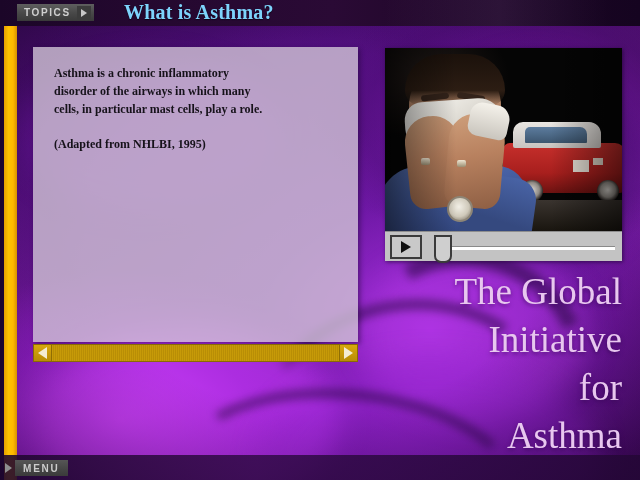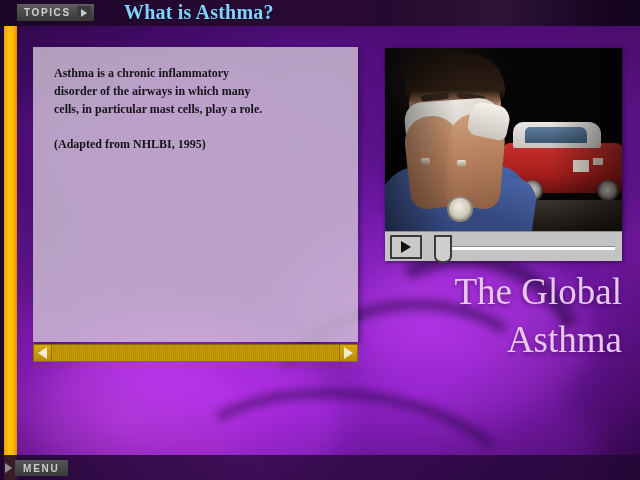--- a/index.html
+++ b/index.html
@@ -559,20 +559,22 @@
       </div>
       <div class="qt-slider-area">
         <div class="qt-track"></div>
         <div class="qt-thumb"></div>
       </div>
     </div>
   </div>
 
   <div class="gina">
     <div>The Global</div>
+    <div>Initiative</div>
+    <div>for</div>
     <div>Asthma</div>
   </div>
 
   <div class="bottom-bar"></div>
   <div class="menu-btn">
     <span class="menu-chev">
       <span class="tri-right-dk"></span>
     </span>
     <span class="menu-label-box">
       <span class="menu-label">MENU</span>

